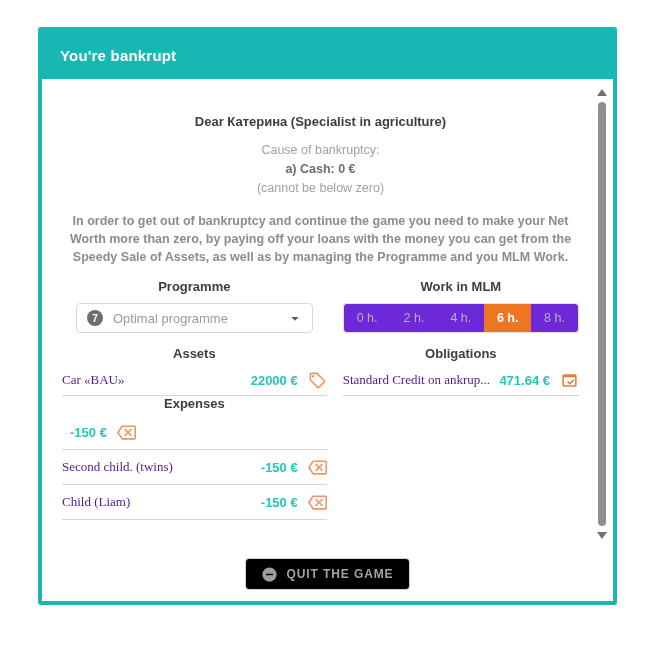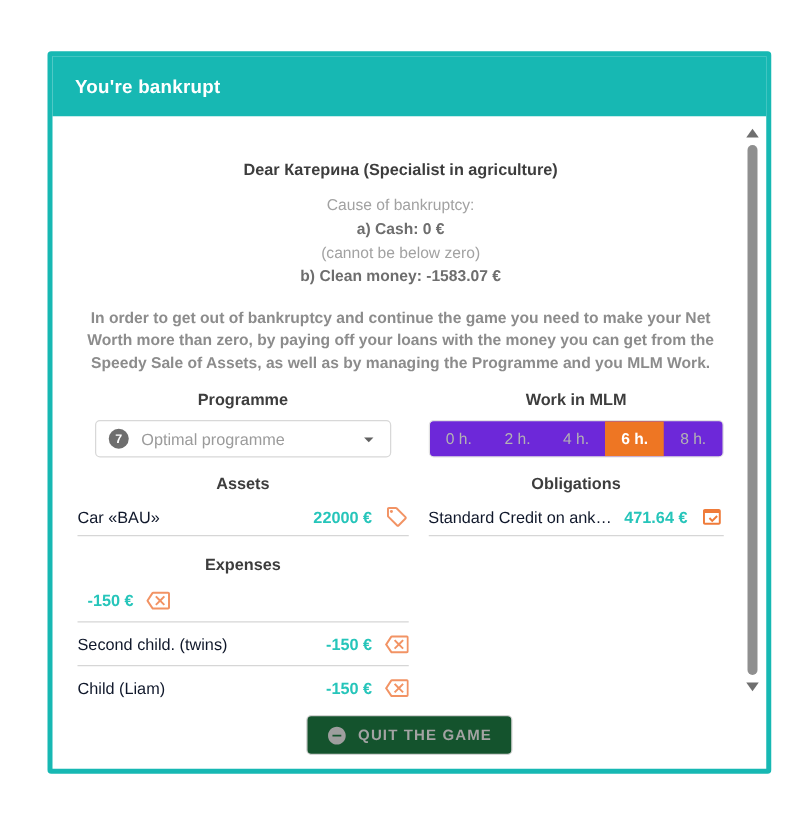--- a/index.html
+++ b/index.html
@@ -5,21 +5,21 @@
   * { box-sizing: border-box; margin: 0; padding: 0; }
   html, body { width: 647px; height: 671px; }
   body {
     background: #ffffff;
     font-family: "Liberation Sans", sans-serif;
     position: relative;
     overflow: hidden;
   }
   .modal {
     position: absolute;
-    left: 38px; top: 41px;
+    left: 38px; top: 27px;
     width: 579px; height: 578px;
     border: 4px solid #17b8b3;
     border-radius: 3px;
     background: #ffffff;
   }
   .modal-header {
     background: #17b8b3;
     height: 48px;
     display: flex;
     align-items: center;
@@ -124,46 +124,46 @@
   }
   .data-row {
     display: flex;
     align-items: center;
     height: 31px;
     border-bottom: 1px solid #d6d6d6;
     font-size: 13px;
   }
   .row-name {
     flex: 1;
-    color: #0f172a;
-    white-space: nowrap; overflow: hidden; text-overflow: ellipsis;
+    color: #4c1d95;
+    white-space: nowrap; overflow: hidden; text-overflow: ellipsis; font-family: Liberation Serif, serif;
   }
   .row-value {
     color: #26c5ba;
     font-weight: bold;
     margin: 0 10px 0 8px;
     white-space: nowrap;
   }
   .row-icon { width: 19px; height: 19px; flex: 0 0 auto; cursor: pointer; display:flex; align-items:center; }
   .row-icon svg { width: 19px; height: 19px; }
-  .expenses-row { margin-top: 15px; }
+  .expenses-row { }
   .expense .data-row { height: 35px; }
   .modal-footer {
     height: 54px;
     display: flex;
     align-items: center;
     justify-content: center;
   }
   .quit-btn {
     display: flex;
     align-items: center;
     gap: 8px;
     height: 32px;
     padding: 0 15px;
-    background: #14532d;
+    background: #000000;
     border: 1px solid #d4d4d4;
     border-radius: 4px;
     color: #a3a3a3;
     font-family: "Liberation Sans", sans-serif;
     font-size: 12px;
     font-weight: bold;
     letter-spacing: 0.9px;
     cursor: pointer;
   }
   .quit-btn svg { width: 17px; height: 17px; }
@@ -202,21 +202,20 @@
   </div>
 
   <div class="content">
 
     <div class="greeting">Dear Катерина (Specialist in agriculture)</div>
 
     <div class="cause">
       <div class="soft">Cause of bankruptcy:</div>
       <div class="strong">a) Cash: 0 €</div>
       <div class="soft">(cannot be below zero)</div>
-      <div class="strong">b) Clean money: -1583.07 €</div>
     </div>
 
     <div class="instructions">In order to get out of bankruptcy and continue the game you need to make your Net Worth more than zero, by paying off your loans with the money you can get from the Speedy Sale of Assets, as well as by managing the Programme and you MLM Work.</div>
 
     <div class="cols controls-row">
       <div class="col-left">
         <div class="col-label">Programme</div>
         <div class="dropdown">
           <span class="badge">7</span>
           <span class="dropdown-label">Optimal programme</span>

